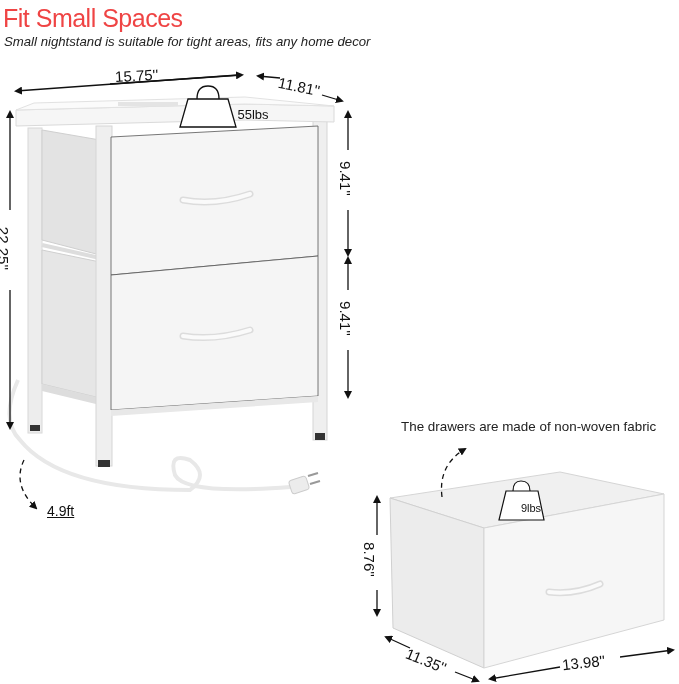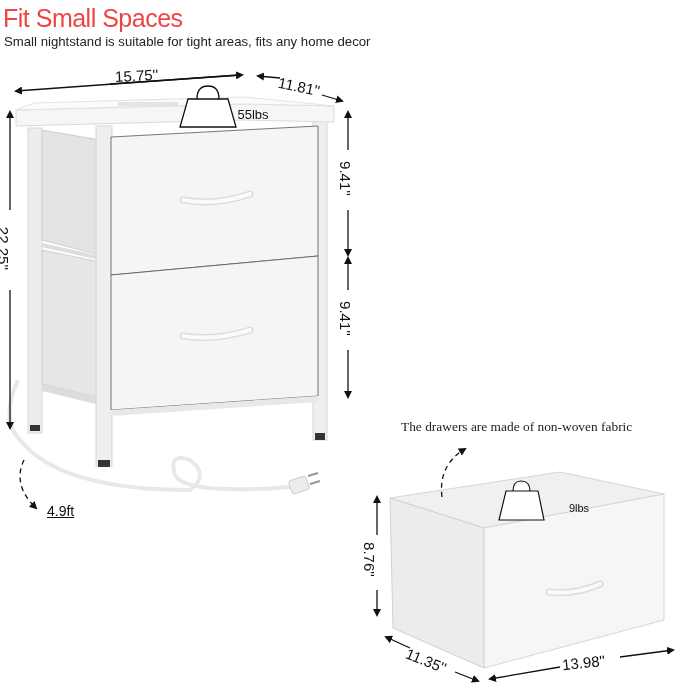--- a/index.html
+++ b/index.html
@@ -1,20 +1,20 @@
 <!DOCTYPE html>
 <html><head>
 <meta charset="utf-8">
 <style>
   html,body{margin:0;padding:0;background:#fff;}
   body{width:679px;height:684px;position:relative;overflow:hidden;font-family:"Liberation Sans",sans-serif;color:#1a1a1a;}
   .title{position:absolute;left:3px;top:4px;font-size:25px;letter-spacing:-0.5px;color:#ef4444;text-align:right;}
-  .subtitle{position:absolute;left:4px;top:34px;font-size:13.2px;color:#222;}
+  .subtitle{position:absolute;left:4px;top:34px;font-size:13.2px;color:#222;font-style:italic;}
   .dim{position:absolute;font-size:15px;color:#111;white-space:nowrap;}
-  .note{position:absolute;left:401px;top:419px;font-size:13.4px;color:#222;font-family:Liberation Serif, serif;}
+  .note{position:absolute;left:401px;top:419px;font-size:13.4px;color:#222;}
   svg.art{position:absolute;left:0;top:0;}
   .weight-label{position:absolute;font-size:13px;color:#111;text-align:center;}
 </style>
 </head>
 <body>
 
 <div class="title">Fit Small Spaces</div>
 <div class="subtitle">Small nightstand is suitable for tight areas, fits any home decor</div>
 
 <svg class="art" width="679" height="684" viewBox="0 0 679 684">
@@ -106,16 +106,16 @@
 
 <div class="dim" style="left:115px;top:67px;transform:rotate(-3deg);">15.75''</div>
 <div class="dim" style="left:278px;top:78px;transform:rotate(12deg);">11.81''</div>
 <div class="dim" style="left:-18px;top:240px;transform:rotate(90deg);">22.25''</div>
 <div class="dim" style="left:328px;top:170px;transform:rotate(90deg);">9.41''</div>
 <div class="dim" style="left:328px;top:310px;transform:rotate(90deg);">9.41''</div>
 <div class="weight-label" style="left:186px;top:107px;width:44px;margin-left:45px;">55lbs</div>
 <div class="dim" style="left:47px;top:503px;font-size:14px;text-decoration:underline;">4.9ft</div>
 
 <div class="note">The drawers are made of non-woven fabric</div>
-<div class="weight-label" style="left:503px;top:502px;width:56px;font-size:11px;padding-left:48px;">9lbs</div>
+<div class="weight-label" style="left:503px;top:502px;width:56px;font-size:11px;">9lbs</div>
 <div class="dim" style="left:352px;top:551px;transform:rotate(90deg);">8.76''</div>
 <div class="dim" style="left:405px;top:652px;transform:rotate(22deg);">11.35''</div>
 <div class="dim" style="left:562px;top:654px;transform:rotate(-6deg);">13.98''</div>
 
 </body></html>

